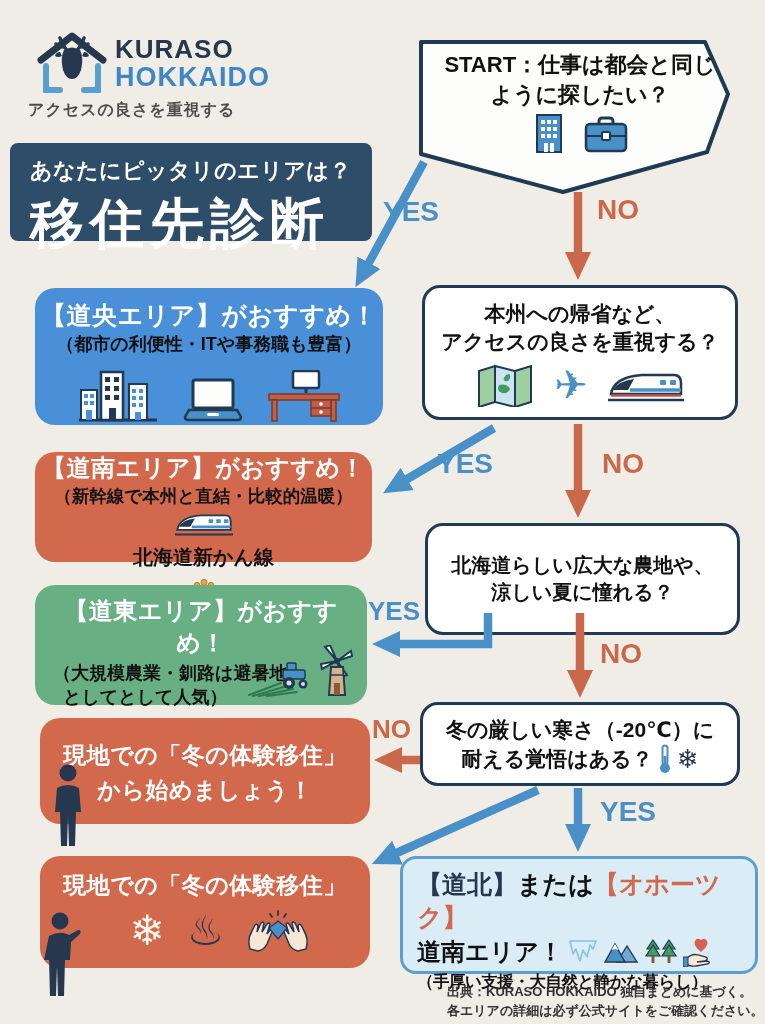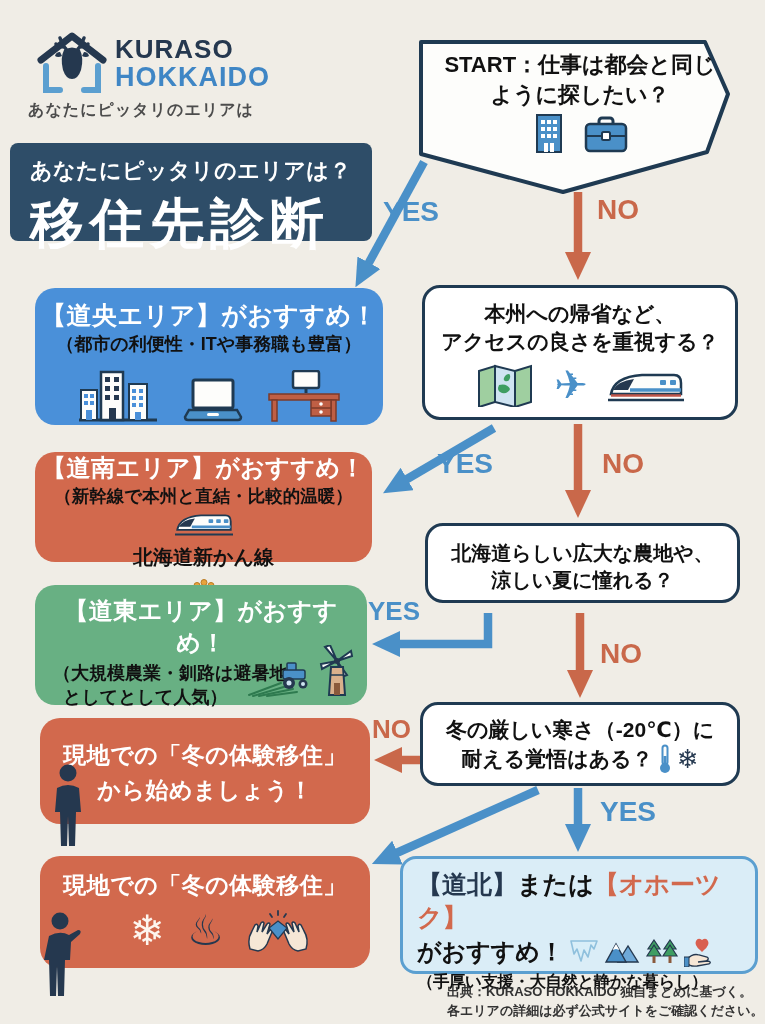--- a/index.html
+++ b/index.html
@@ -39,21 +39,21 @@
   .rtitle { color:#fff; font-weight:bold; font-size:25px; letter-spacing:0.5px; }
   .rsub { color:#111; font-weight:bold; font-size:18px; }
   
   .box-douo { left:35px; top:288px; width:348px; height:137px; background:#4a90d9; padding-top:11px; }
   .box-douo .icons { display:flex; justify-content:center; align-items:flex-end; gap:22px; margin-top:8px; }
   .box-q2 { left:422px; top:285px; width:316px; height:135px; padding-top:12px; }
   .box-q2 .icons { display:flex; justify-content:center; align-items:center; gap:20px; margin-top:6px; }
   .box-dounan { left:35px; top:452px; width:337px; height:110px; background:#d2694d; }
   .dounan-row { display:flex; justify-content:center; align-items:center; gap:8px; margin-top:2px;flex-direction:column; }
   .dounan-row .txt { font-weight:bold; font-size:20px; color:#111; }
-  .box-q3 { left:425px; top:523px; width:315px; height:80px; padding-top:14px; }
+  .box-q3 { left:425px; top:523px; width:315px; height:112px; padding-top:26px; }
   .box-q3 .ql { font-size:20px; }
   .box-doutou { left:35px; top:585px; width:332px; height:120px; background:#68b083; padding:10px 12px 0 12px; }
   .doutou-body { display:flex; text-align:left; margin-top:2px; }
   .doutou-lines { flex:1; padding-left:6px; }
   .doutou-icons { position:absolute; right:10px; bottom:8px; display:flex; align-items:flex-end; gap:4px; }
   .box-q4 { left:420px; top:702px; width:320px; height:84px; padding-top:11px; }
   .box-q4 .row2 { display:flex; justify-content:center; align-items:center; gap:5px; }
   .box-trial1 { left:40px; top:718px; width:330px; height:106px; background:#d2694d; padding-top:20px; }
   .box-trial1 .rtitle { font-size:23px; line-height:1.5; }
   .box-trial2 { left:40px; top:856px; width:330px; height:112px; background:#d2694d; padding-top:14px; }
@@ -90,21 +90,21 @@
     <path d="M13,36 V60 H27" fill="none" stroke="#5b9fd0" stroke-width="6" stroke-linecap="round"></path>
     <path d="M65,36 V60 H51" fill="none" stroke="#5b9fd0" stroke-width="6" stroke-linecap="round"></path>
     <path d="M27,8 q3,8 6,11 M51,8 q-3,8 -6,11 M23,14 q5,3 8,3 M55,14 q-5,3 -8,3" stroke="#25384f" stroke-width="3.5" fill="none" stroke-linecap="round"></path>
     <path d="M31,20 q8,-5 16,0 q4,8 1,20 q-3,9 -9,9 q-6,0 -9,-9 q-3,-12 1,-20 z" fill="#25384f"></path>
     <path d="M27,22 q-4,0 -5,4 q3,2 7,0 z M51,22 q4,0 5,4 q-3,2 -7,0 z" fill="#25384f"></path>
   </svg>
   <div class="brand">
     <span class="b1">KURASO</span>
     <span class="b2">HOKKAIDO</span>
   </div>
-  <div class="tagline">あなたにピッタリのエリアは</div>
+  <div class="tagline">アクセスの良さを重視する</div>
 
   <div class="title-box">
     <div class="sub">あなたにピッタリのエリアは？</div>
     <div class="main">移住先診断</div>
   </div>
 
   <div class="start-wrap">
     <svg class="shape" width="334" height="168" viewBox="0 0 334 168">
       <polygon points="8,12 292,12 315,64 294,122 150,162 8,124" fill="#fdfdfb" stroke="#1f3a52" stroke-width="4" stroke-linejoin="round"></polygon>
     </svg>
@@ -338,21 +338,21 @@
   <svg class="person" style="left:42px; top:912px;" width="42" height="86" viewBox="0 0 42 86">
     <circle cx="18" cy="9" r="8.5" fill="#25384f"></circle>
     <path d="M7,24 q11,-6 20,-1 l9,-5 q4,0 2,4 l-9,8 -1,18 h-5 l-1,36 h-6 l-1,-30 -1,30 h-6 l-1,-36 h-5 z" fill="#25384f"></path>
   </svg>
 
   <div class="rbox box-douhoku">
     <div class="dh-l1">
       <span class="dh-navy">【道北】</span><span class="dh-black">または</span><span class="dh-orange">【オホーツク】</span>
     </div>
     <div class="dh-l2">
-      <span class="t">がおすすめ！</span>
+      <span class="t">道南エリア！</span>
       <svg width="30" height="26" viewBox="0 0 30 26">
         <path d="M2,2 h26 l-3,8 -3,-4 -3,12 -4,-7 -3,11 -4,-12 -3,5 z" fill="#d8eef8" stroke="#8fc0dd" stroke-width="1.6" stroke-linejoin="round"></path>
       </svg>
       <svg width="36" height="24" viewBox="0 0 36 24">
         <polygon points="14,22 24,6 34,22" fill="#6fa9d8" stroke="#25384f" stroke-width="1.4"></polygon>
         <polygon points="2,22 12,4 22,22" fill="#4a90c8" stroke="#25384f" stroke-width="1.4"></polygon>
         <polygon points="12,4 15.5,10 12,9 8.5,10" fill="#fff"></polygon>
       </svg>
       <svg width="34" height="26" viewBox="0 0 34 26">
         <g fill="#3f9e63" stroke="#25384f" stroke-width="1.2">

